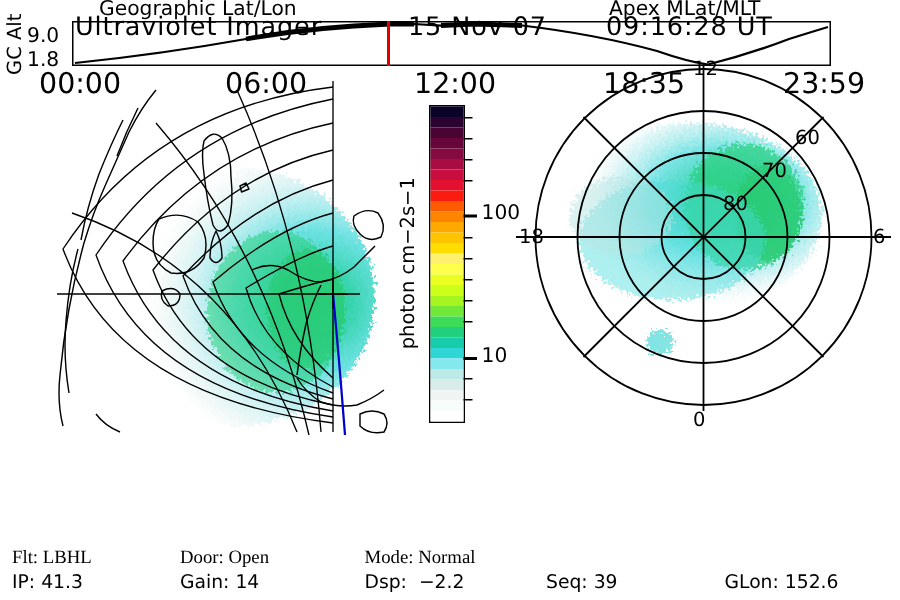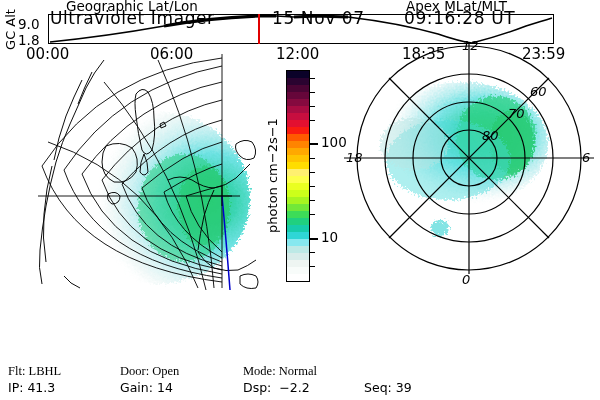--- a/index.html
+++ b/index.html
@@ -7,21 +7,21 @@
        font-family:"DejaVu Sans",sans-serif;color:#000;}
   .abs{position:absolute;}
   
   #header{top:8px;left:0;width:600px;height:24px;}
   #header span{position:absolute;font-size:17px;letter-spacing:.6px;white-space:nowrap;}
   #hdr-title{left:50px;}
   #hdr-date{left:272px;}
   #hdr-time{left:404px;}
   
   #geo-panel{left:8px;top:38px;width:258px;height:258px;}
-  #poler-panel{left:344px;top:38px;width:250px;height:256px;font-style:italic;}
+  #poler-panel{left:344px;top:38px;width:250px;height:256px;}
   svg{display:block;overflow:visible;}
   .maptxt{font-family:"DejaVu Sans",sans-serif;font-size:13px;fill:#000;}
   
   #cbar{left:286px;top:70px;width:22px;height:210px;border:1px solid #000;}
   #cbar .seg{width:100%;}
   #cbar-label{left:262px;top:70px;height:210px;width:20px;
       display:flex;align-items:center;justify-content:center;}
   #cbar-label span{transform:rotate(-90deg);white-space:nowrap;font-size:13px;}
   .cb-tick{position:absolute;left:309px;width:6px;height:1px;background:#000;}
   .cb-bigtick{position:absolute;left:309px;width:9px;height:1.6px;background:#000;}
@@ -29,21 +29,21 @@
   
   #orbit-wrap{left:0;top:296px;width:600px;height:62px;}
   #orbit-box{position:absolute;left:48px;top:14px;width:506px;height:30px;
              border:1.4px solid #000;box-sizing:border-box;}
   #orbit-svg{position:absolute;left:48px;top:14px;}
   #gcalt-label{position:absolute;left:2px;top:14px;width:16px;height:30px;
              display:flex;align-items:center;justify-content:center;}
   #gcalt-label span{transform:rotate(-90deg);white-space:nowrap;font-size:13px;}
   .alt-num{position:absolute;left:18px;font-size:13.5px;line-height:1;}
   .pan-title{position:absolute;font-size:13.5px;white-space:nowrap;}
-  .time-num{position:absolute;top:45px;font-size:15px;white-space:nowrap;}
+  .time-num{position:absolute;top:45px;font-size:19px;white-space:nowrap;}
   #redmark{position:absolute;top:14px;width:1.6px;height:30px;background:#e00000;}
   
   #status{left:0;top:364px;width:600px;height:34px;}
   #status div{position:absolute;font-size:12.5px;white-space:nowrap;}
   .st-r1{top:0;font-family:Liberation Serif, serif;} .st-r2{top:16px;}
   .c0{left:8px;} .c1{left:120px;} .c2{left:243px;} .c3{left:364px;} .c4{left:483px;}
 </style>
 </head>
 <body>
 
@@ -267,13 +267,14 @@
 
 <div id="status" class="abs">
   <div class="st-r1 c0"><span>Flt:</span> <span>LBHL</span></div>
   <div class="st-r1 c2"><span>Mode:</span> <span>Normal</span></div>
   <div class="st-r1 c1"><span>Door:</span> <span>Open</span></div>
 
   <div class="st-r2 c0"><span>IP:</span> <span>41.3</span></div>
   <div class="st-r2 c1"><span>Gain:</span> <span>14</span></div>
   <div class="st-r2 c2"><span>Dsp:</span> &nbsp;<span>−2.2</span></div>
   <div class="st-r2 c3"><span>Seq:</span> <span>39</span></div>
+  <div class="st-r2 c4"><span>GLon:</span> <span>152.6</span></div>
 </div>
 
 </body></html>

